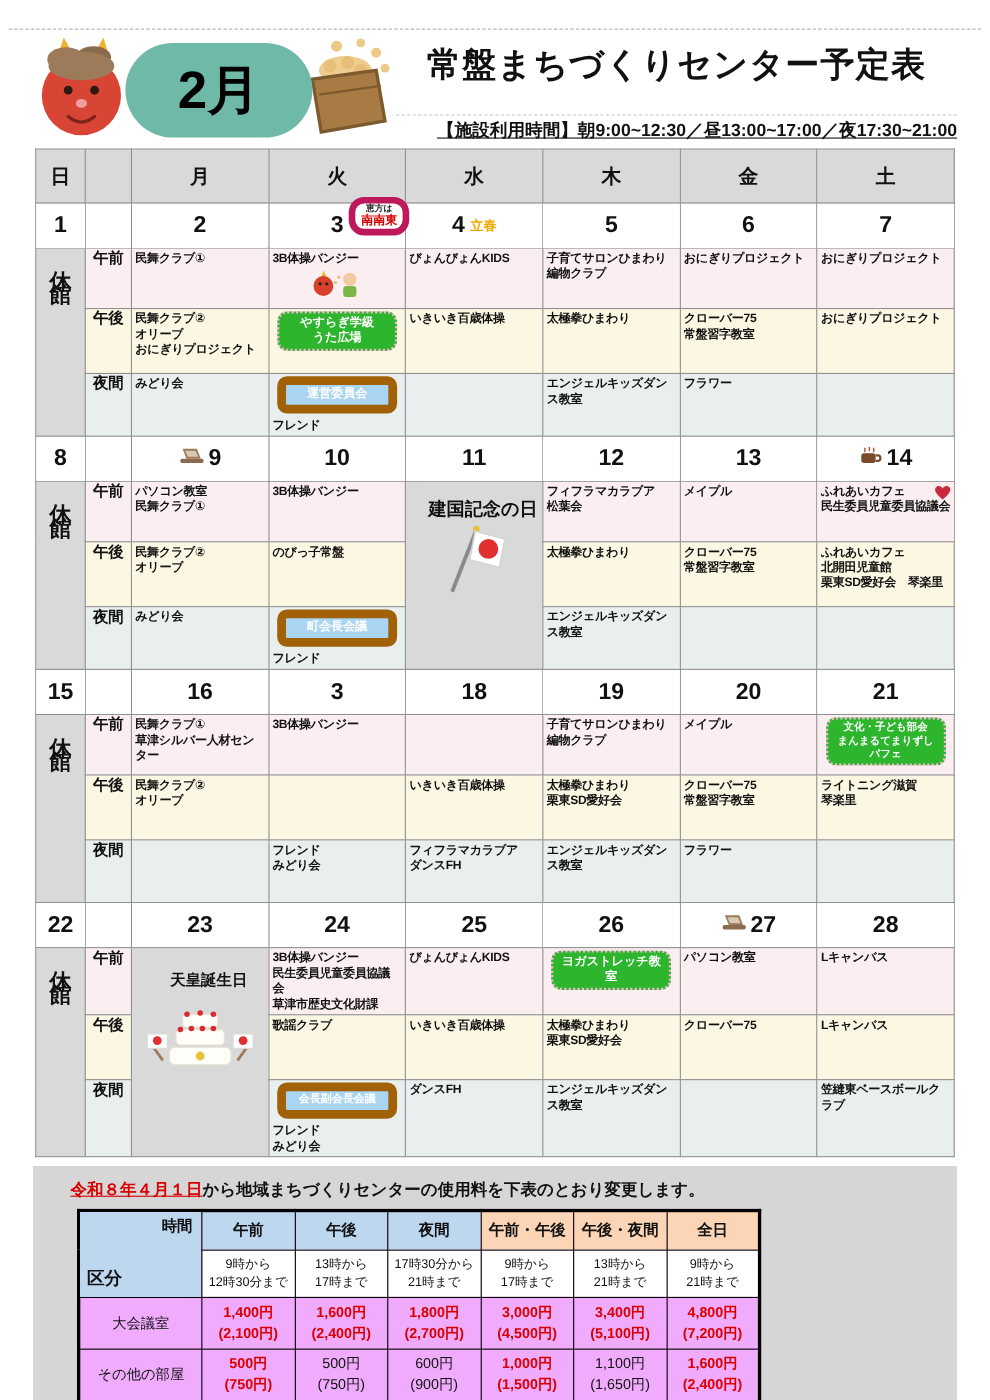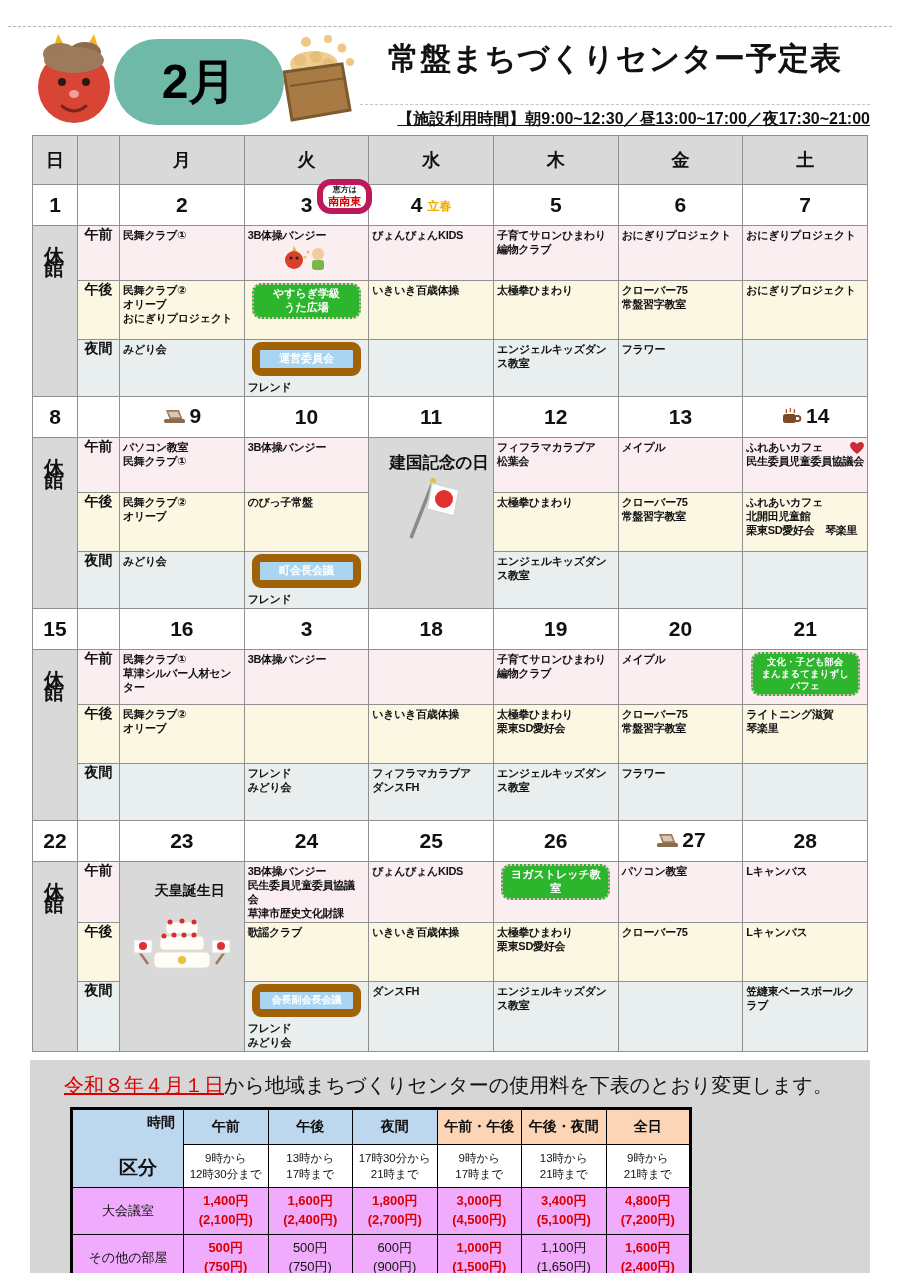--- a/index.html
+++ b/index.html
@@ -44,30 +44,30 @@
   .bubble{position:absolute;right:-4px;top:-6px;background:#fff;border:6px solid #be185d;border-radius:14px;
           padding:1px 5px;line-height:1.1;z-index:3;text-align:center;}
   .bubble .b1{font-size:8px;font-weight:bold;color:#222;}
   .bubble .b2{font-size:11px;font-weight:bold;color:#d80000;}
   .season{color:#eeaa00;font-size:12px;font-weight:bold;margin-left:5px;vertical-align:middle;}
   .dicon{vertical-align:middle;margin-right:3px;}
   .corner-rose{position:absolute;top:2px;right:2px;}
   .cell-center{text-align:center;}
   
   .price-wrap{background:#d6d6d6;margin:8px 30px 0 30px;padding:10px 16px 8px 16px;}
-  .intro{font-size:20px;font-weight:normal;margin:2px 0 8px 18px;color:#111;}
+  .intro{font-size:15px;font-weight:bold;margin:2px 0 8px 18px;color:#111;}
   .red-u{color:#d80000;text-decoration:underline;}
   table.price{border-collapse:collapse;background:#f0abfc;margin-left:24px;width:622px;table-layout:fixed;border:3px solid #000;}
   table.price td,table.price th{border:1.5px solid #000;text-align:center;vertical-align:middle;}
   th.blue,td.corner{background:#bdd7ee;font-size:14px;font-weight:bold;}
   th.orange{background:#fbd5b5;font-size:14px;font-weight:bold;}
   table.price tr.h1 th{height:32px;font-weight:bold;}
   td.corner{position:relative;}
   .c-top{position:absolute;top:4px;right:8px;font-size:14px;font-weight:bold;}
-  .c-bot{position:absolute;bottom:6px;left:6px;font-size:19px;font-weight:bold;margin-left:40px;}
+  .c-bot{position:absolute;bottom:6px;left:6px;font-size:16px;font-weight:bold;}
   tr.times td{height:40px;font-size:11.5px;white-space:pre-line;line-height:1.4;background:#fff;}
   tr.vals td{height:44px;font-size:13px;white-space:pre-line;line-height:1.45;}
   td.rlabel{font-size:13.5px;}
   td.val.red{color:#d80000;font-weight:bold;}
   .footnote{text-align:right;font-size:11px;margin:5px 6px 0 0;color:#222;}
 </style>
 </head>
 <body>
 
 <div class="hr-dashed" style="margin-top:26px;"></div>

